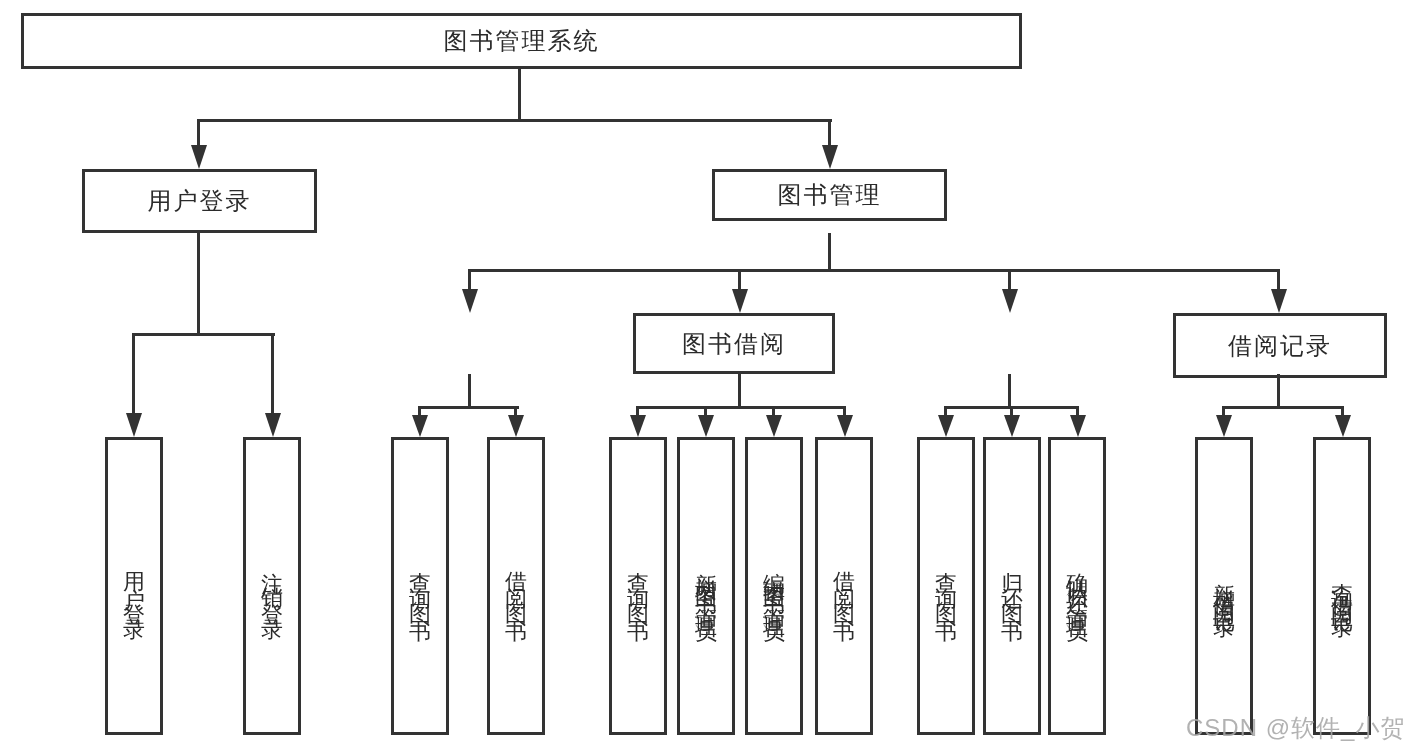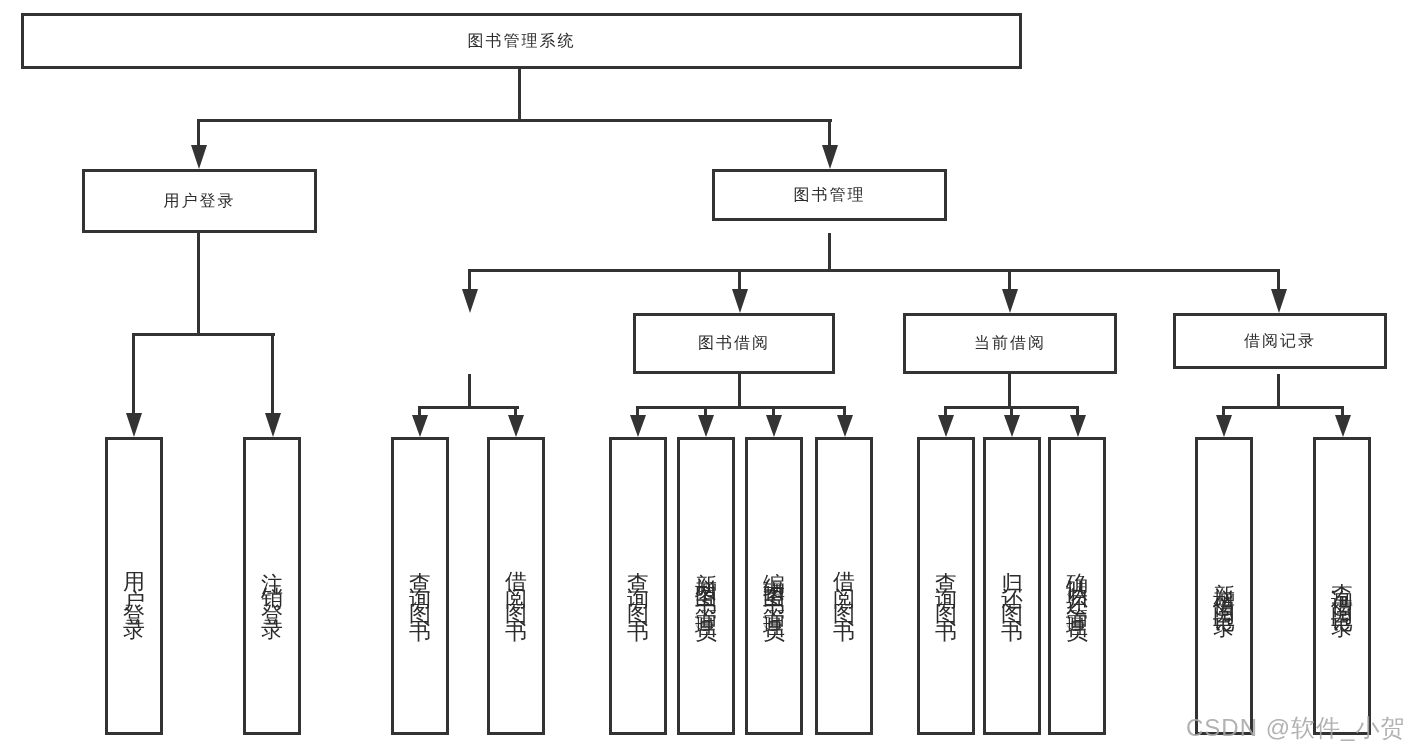--- a/index.html
+++ b/index.html
@@ -12,21 +12,21 @@
   }
   .node{
     position:absolute;
     background:#ffffff;
     border:3px solid #333333;
     box-sizing:border-box;
     display:flex;
     align-items:center;
     justify-content:center;
     color:#2b2b2b;
-    font-size:16px;
+    font-size:24px;
     letter-spacing:2px;
     white-space:nowrap;
   }
   .leaf{
     writing-mode:vertical-rl;
     text-orientation:mixed;
     letter-spacing:16px;
     font-size:22px;
     white-space:normal;
   }
@@ -92,24 +92,21 @@
   <div class="vline" style="left:738px;top:269px;height:22px;"></div>
   <div class="arrowhead" style="left:732px;top:289px;"></div>
   <div class="vline" style="left:1008px;top:269px;height:22px;"></div>
   <div class="arrowhead" style="left:1002px;top:289px;"></div>
   <div class="vline" style="left:1277px;top:269px;height:22px;"></div>
   <div class="arrowhead" style="left:1271px;top:289px;"></div>
 
   <div class="node" style="left:633px;top:313px;width:202px;height:61px;">
     <span>图书借阅</span>
   </div>
-  <div class="node" style="left:903px;top:313px;width:214px;height:61px;">
-    <span>当前借阅</span>
-  </div>
-  <div class="node" style="left:1173px;top:313px;width:214px;height:56px;">
+  <div class="node" style="left:1173px;top:313px;width:214px;height:65px;">
     <span>借阅记录</span>
   </div>
 
   <div class="vline" style="left:468px;top:374px;height:35px;"></div>
   <div class="hline" style="left:418px;top:406px;width:101px;"></div>
   <div class="vline" style="left:418px;top:406px;height:12px;"></div>
   <div class="arrowhead short" style="left:412px;top:415px;"></div>
   <div class="vline" style="left:514px;top:406px;height:12px;"></div>
   <div class="arrowhead short" style="left:508px;top:415px;"></div>
 

